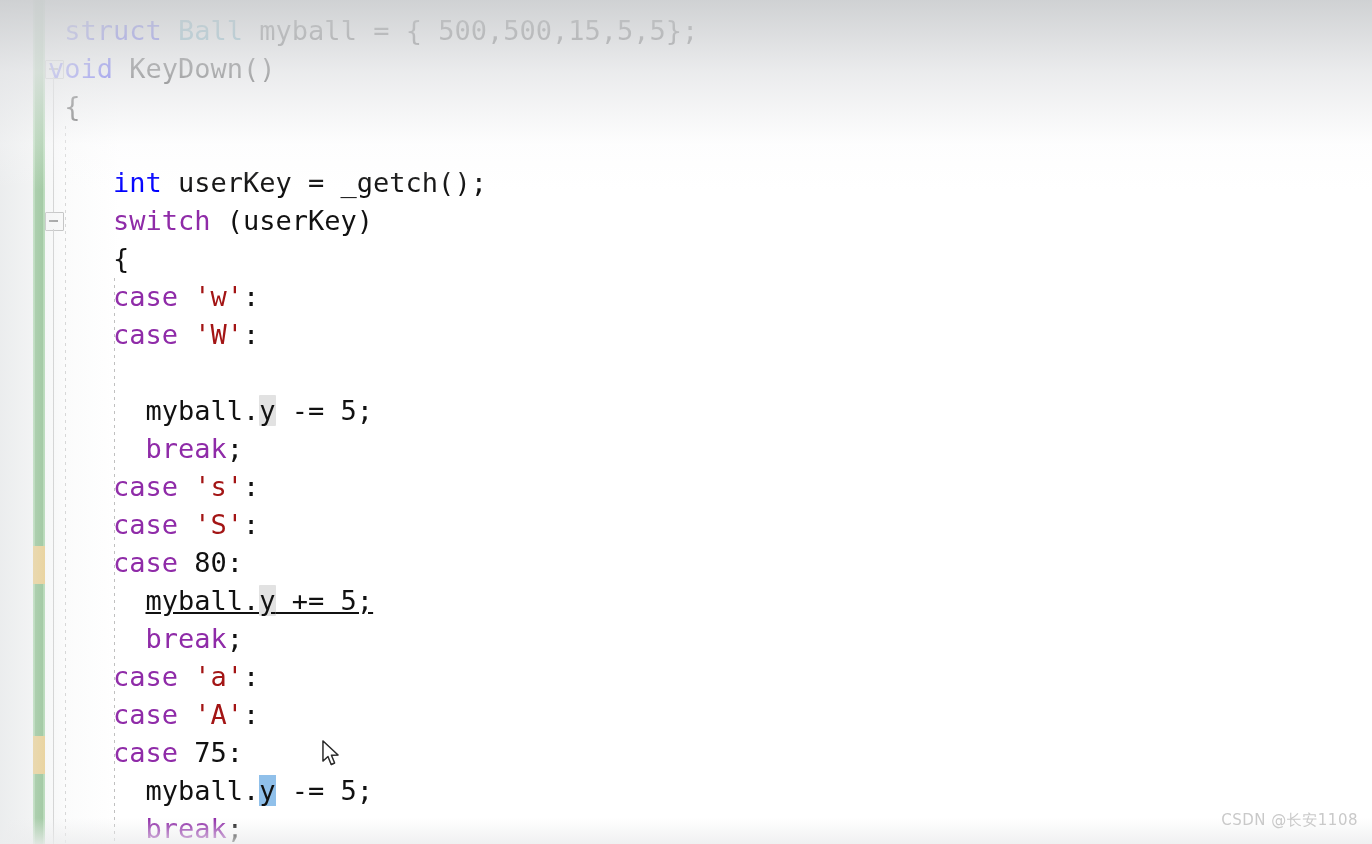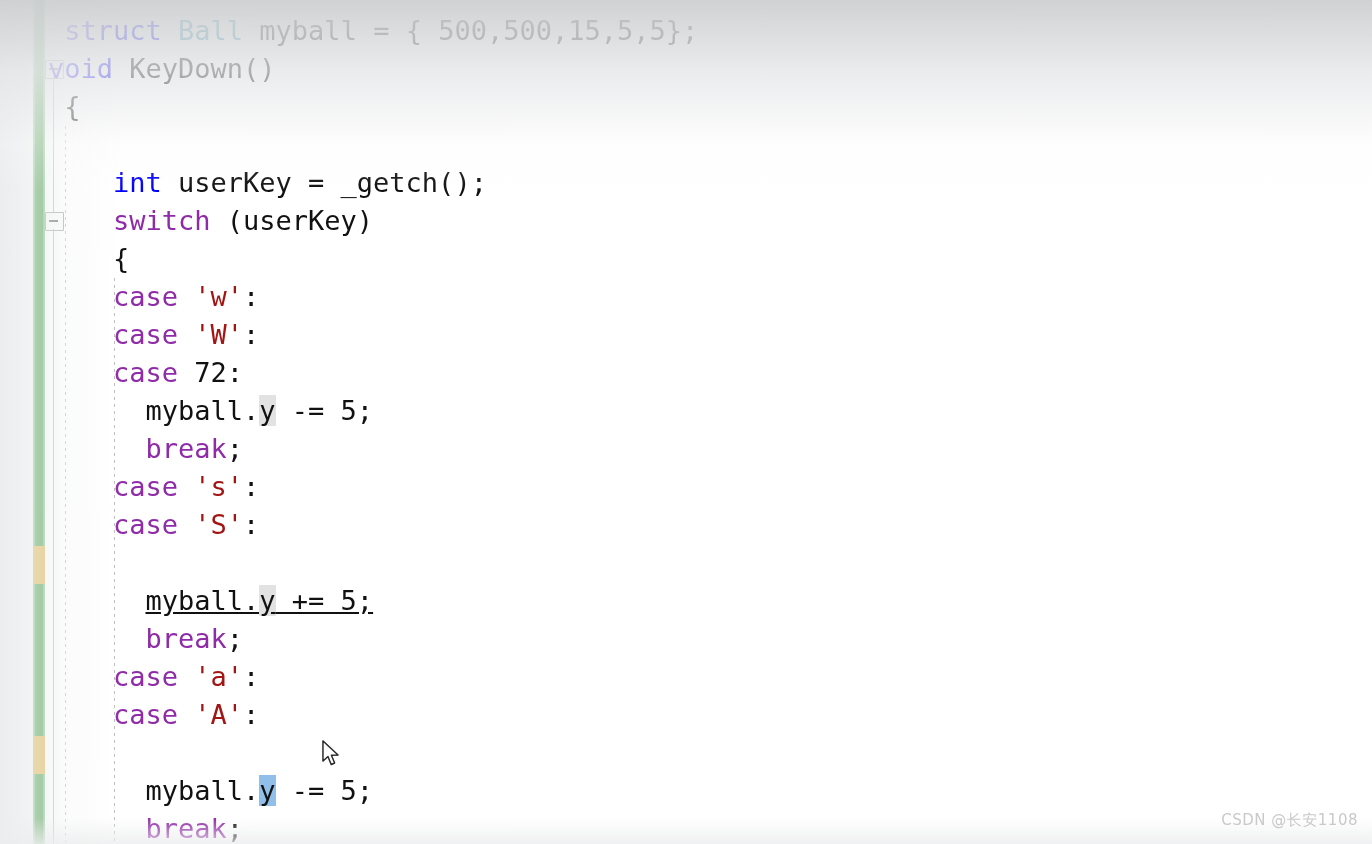--- a/index.html
+++ b/index.html
@@ -125,29 +125,30 @@
   <div class="code" id="code">
       <div class="line" style="top: 12px;"><span class="ind" style="width: 64.25px;"></span><span class="kw">struct</span><span class="pl"> </span><span class="type">Ball</span><span class="pl"> myball = { 500,500,15,5,5};</span></div>
       <div class="line" style="top: 50px;"><span class="ind" style="width: 48px;"></span><span class="kw">void</span><span class="pl"> KeyDown()</span></div>
       <div class="line" style="top: 88px;"><span class="ind" style="width: 64.25px;"></span><span class="pl">{</span></div>
       <div class="line" style="top: 126px;"><span class="ind" style="width: 48px;"></span></div>
       <div class="line" style="top: 164px;"><span class="ind" style="width: 113px;"></span><span class="kw">int</span><span class="pl"> userKey = _getch();</span></div>
       <div class="line" style="top: 202px;"><span class="ind" style="width: 113px;"></span><span class="kwp">switch</span><span class="pl"> (userKey)</span></div>
       <div class="line" style="top: 240px;"><span class="ind" style="width: 113px;"></span><span class="pl">{</span></div>
       <div class="line" style="top: 278px;"><span class="ind" style="width: 113px;"></span><span class="kwp">case</span><span class="pl"> </span><span class="chr">'w'</span><span class="pl">:</span></div>
       <div class="line" style="top: 316px;"><span class="ind" style="width: 113px;"></span><span class="kwp">case</span><span class="pl"> </span><span class="chr">'W'</span><span class="pl">:</span></div>
-      <div class="line" style="top: 354px;"><span class="ind" style="width: 113px;"></span><span class="kwp">case</span><span class="pl"> 72:</span></div>
       <div class="line" style="top: 392px;"><span class="ind" style="width: 145.5px;"></span><span class="pl">myball.</span><span class="refhl">y</span><span class="pl"> -= 5;</span></div>
       <div class="line" style="top: 430px;"><span class="ind" style="width: 145.5px;"></span><span class="kwp">break</span><span class="pl">;</span></div>
       <div class="line" style="top: 468px;"><span class="ind" style="width: 113px;"></span><span class="kwp">case</span><span class="pl"> </span><span class="chr">'s'</span><span class="pl">:</span></div>
       <div class="line" style="top: 506px;"><span class="ind" style="width: 113px;"></span><span class="kwp">case</span><span class="pl"> </span><span class="chr">'S'</span><span class="pl">:</span></div>
+      <div class="line" style="top: 544px;"><span class="ind" style="width: 113px;"></span><span class="kwp">case</span><span class="pl"> 80:</span></div>
       <div class="line" style="top: 582px; text-decoration: underline;"><span class="ind" style="width: 145.5px;"></span><span class="pl">myball.</span><span class="refhl">y</span><span class="pl"> += 5;</span></div>
       <div class="line" style="top: 620px;"><span class="ind" style="width: 145.5px;"></span><span class="kwp">break</span><span class="pl">;</span></div>
       <div class="line" style="top: 658px;"><span class="ind" style="width: 113px;"></span><span class="kwp">case</span><span class="pl"> </span><span class="chr">'a'</span><span class="pl">:</span></div>
       <div class="line" style="top: 696px;"><span class="ind" style="width: 113px;"></span><span class="kwp">case</span><span class="pl"> </span><span class="chr">'A'</span><span class="pl">:</span></div>
+      <div class="line" style="top: 734px;"><span class="ind" style="width: 113px;"></span><span class="kwp">case</span><span class="pl"> 75:</span></div>
       <div class="line" style="top: 772px;"><span class="ind" style="width: 145.5px;"></span><span class="pl">myball.</span><span class="sel">y</span><span class="pl"> -= 5;</span></div>
       <div class="line" style="top: 810px;"><span class="ind" style="width: 145.5px;"></span><span class="kwp">break</span><span class="pl">;</span></div>
     </div>
 
   <svg class="cursor" id="mousecursor" width="22" height="30" viewBox="0 0 22 30" style="left: 322px; top: 740px;">
     <path d="M1,1 L1,21 L6,16.5 L9.2,24.5 L12.6,23 L9.4,15.2 L16,15 Z" fill="#ffffff" stroke="#2a2a2a" stroke-width="1.4" stroke-linejoin="round"></path>
   </svg>
 
   <div class="left-haze"></div>
   <div class="top-haze"></div>

